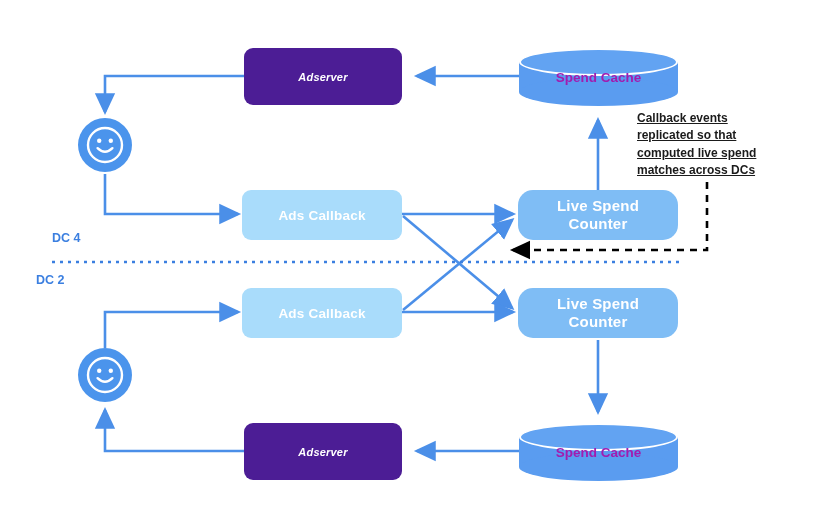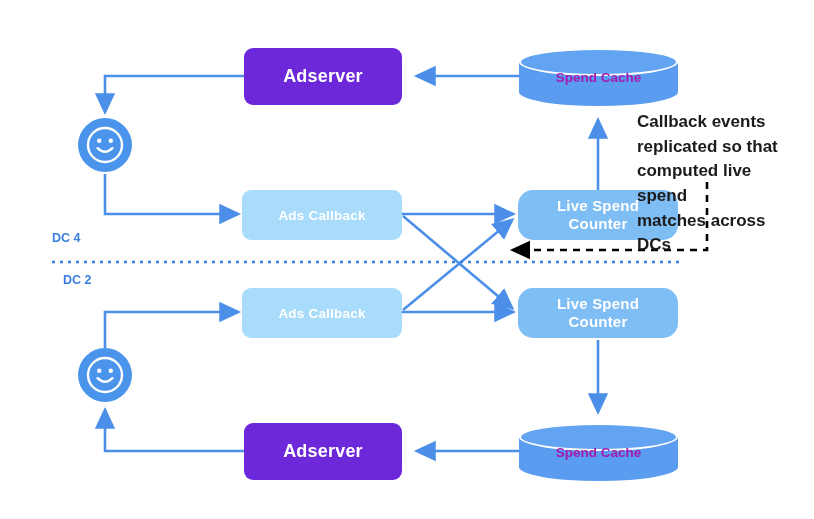--- a/index.html
+++ b/index.html
@@ -1,29 +1,29 @@
 <!DOCTYPE html>
 <html><head>
 <meta charset="utf-8">
 <style>
   html,body{margin:0;padding:0;background:#ffffff;}
   body{font-family:"Liberation Sans","DejaVu Sans",sans-serif;}
   #stage{position:relative;width:814px;height:519px;background:#ffffff;overflow:hidden;}
   .node{position:absolute;box-sizing:border-box;display:flex;align-items:center;justify-content:center;text-align:center;color:#ffffff;font-weight:bold;letter-spacing:.2px;}
-  .adserver{background:#6d28d9;border-radius:9px;font-size:18px;}
+  .adserver{background:#4c1d95;border-radius:9px;font-size:11px;font-style:italic;}
   .callback{background:#a9dcfb;border-radius:9px;font-size:13.5px;}
   .counter{background:#7fbdf5;border-radius:15px;font-size:15px;line-height:1.22;}
   .cyl{position:absolute;}
   .cyl .body{position:absolute;left:0;right:0;top:14px;bottom:14px;background:#5a9cf0;}
   .cyl .top{position:absolute;left:0;right:0;top:0;height:28px;border-radius:50%;background:#62a3f2;border:2px solid #ffffff;box-sizing:border-box;}
   .cyl .bot{position:absolute;left:0;right:0;bottom:0;height:28px;border-radius:50%;background:#5a9cf0;}
   .cyl .label{position:absolute;left:0;right:0;top:50%;transform:translateY(-50%);text-align:center;color:#a21caf;font-size:13.5px;font-weight:bold;z-index:3;}
   .user{position:absolute;width:54px;height:54px;border-radius:50%;background:#4b94ec;}
   .dclabel{position:absolute;color:#3b7fe0;font-size:12.5px;font-weight:bold;}
-  .note{position:absolute;color:#1b1b1b;font-size:17px;font-weight:bold;line-height:1.45;white-space:pre-line;}
+  .note{position:absolute;color:#1b1b1b;font-size:12px;font-weight:bold;line-height:1.45;white-space:pre-line;text-decoration:underline;}
   svg.layer{position:absolute;left:0;top:0;width:814px;height:519px;pointer-events:none;}
 </style>
 </head>
 <body>
 
 <div id="stage">
 
   <svg class="layer" viewBox="0 0 814 519">
     <defs>
       <marker id="ahBlue" markerWidth="9" markerHeight="9" refX="7.2" refY="4.5" orient="auto">
@@ -57,21 +57,21 @@
     <path d="M244,451 L105,451 L105,410" fill="none" stroke="#4b8fe8" stroke-width="2.6" marker-end="url(#ahBlue)"></path>
 
     <path d="M105,348 L105,312 L238,312" fill="none" stroke="#4b8fe8" stroke-width="2.6" marker-end="url(#ahBlue)"></path>
 
     <path d="M707,182 L707,250 L513,250" fill="none" stroke="#000000" stroke-width="2.6" stroke-dasharray="7 6" marker-end="url(#ahBlack)"></path>
 
     <path d="M52,262 L682,262" fill="none" stroke="#3b7fe0" stroke-width="2.4" stroke-dasharray="3 5"></path>
   </svg>
 
   <div class="dclabel" style="left:52px;top:231px;">DC 4</div>
-  <div class="dclabel" style="left:63px;top:273px;">DC 2</div>
+  <div class="dclabel" style="left:36px;top:273px;">DC 2</div>
 
   <div class="node adserver" style="left:244px;top:48px;width:158px;height:57px;">
     <span>Adserver</span>
   </div>
 
   <div class="cyl" style="left:519px;top:48px;width:159px;height:58px;">
     <div class="body"></div>
     <div class="top"></div>
     <div class="bot"></div>
     <div class="label">Spend Cache</div>

